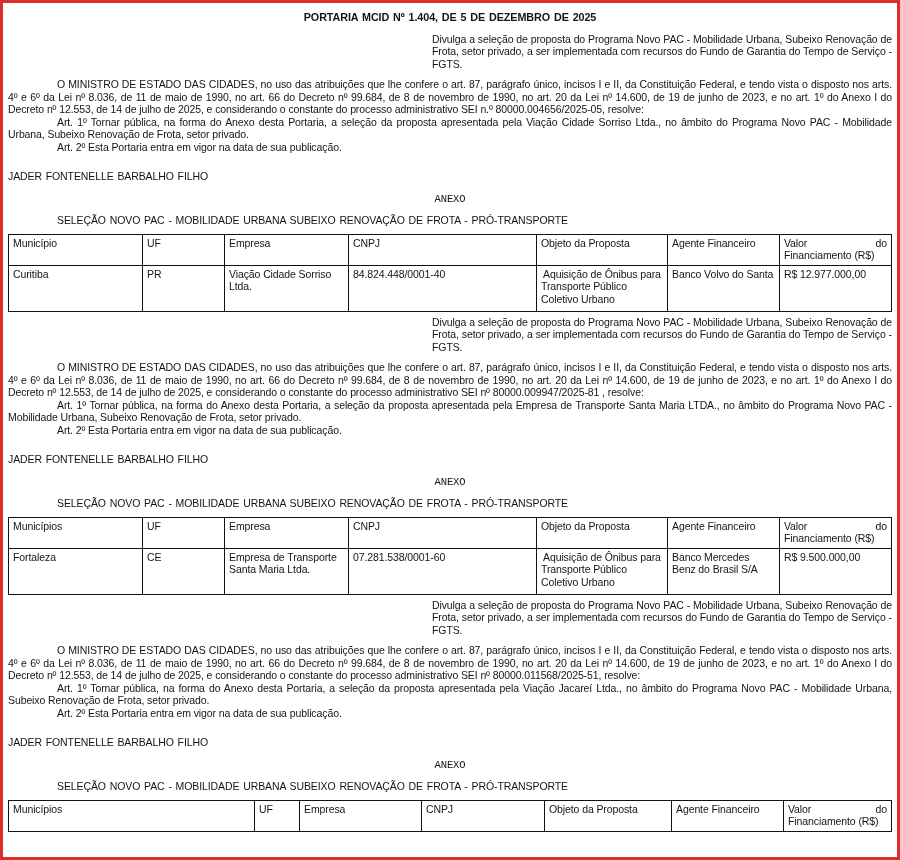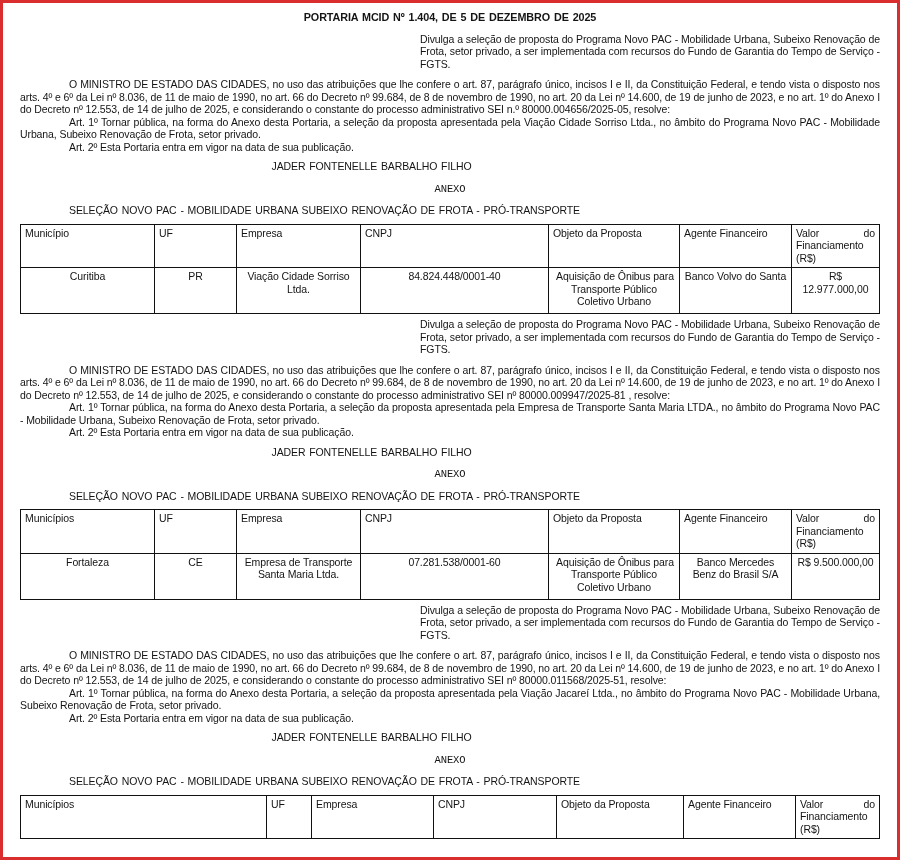--- a/index.html
+++ b/index.html
@@ -3,21 +3,21 @@
 <meta charset="utf-8">
 <style>
   html, body { margin: 0; padding: 0; background: #fff; }
   .page {
     position: relative;
     box-sizing: border-box;
     width: 900px;
     height: 860px;
     border: 3px solid #da2d2d;
     background: #ffffff;
-    padding: 3px 17px;
+    padding: 3px 5px;
     overflow: hidden;
     font-family: "Liberation Sans", sans-serif;
     font-size: 10.5px;
     line-height: 12.5px;
     letter-spacing: -0.1px;
     color: #141414;
   }
   p { margin: 0; }
   .title {
     font-weight: bold;
@@ -30,23 +30,23 @@
     width: 460px;
     margin-left: auto;
     text-align: justify;
     margin-bottom: 8px;
   }
   .bodytext {
     text-align: justify;
     text-indent: 49px;
   }
   .signature {
-    text-align: center;
+    text-align: left;
     padding-right: 157px;
-    margin-top: 7px;
+    margin-top: 17px;
     word-spacing: 1px;
   }
   .anexo-heading {
     text-align: center;
     margin: 10px 0 9px 0;
     font-family: Liberation Mono, monospace;
   }
   .anexo-title {
     text-indent: 49px;
     margin-bottom: 7px;
@@ -58,21 +58,21 @@
     width: 100%;
     margin-bottom: 4px;
   }
   table.selection th, table.selection td {
     border: 1px solid #111;
     vertical-align: top;
     padding: 2px 4px 3px 4px;
     font-weight: normal;
     font-size: 10.5px;
     line-height: 12.5px;
-    text-align: center;
+    text-align: left;
     overflow: hidden;
   }
   table.selection th { text-align: justify; height: 22px; }
   table.selection td { height: 40px; }
   td.jst, th.jst { text-align: justify; }
   td.obj { text-indent: 2px; }
 </style>
 </head>
 <body>
 

